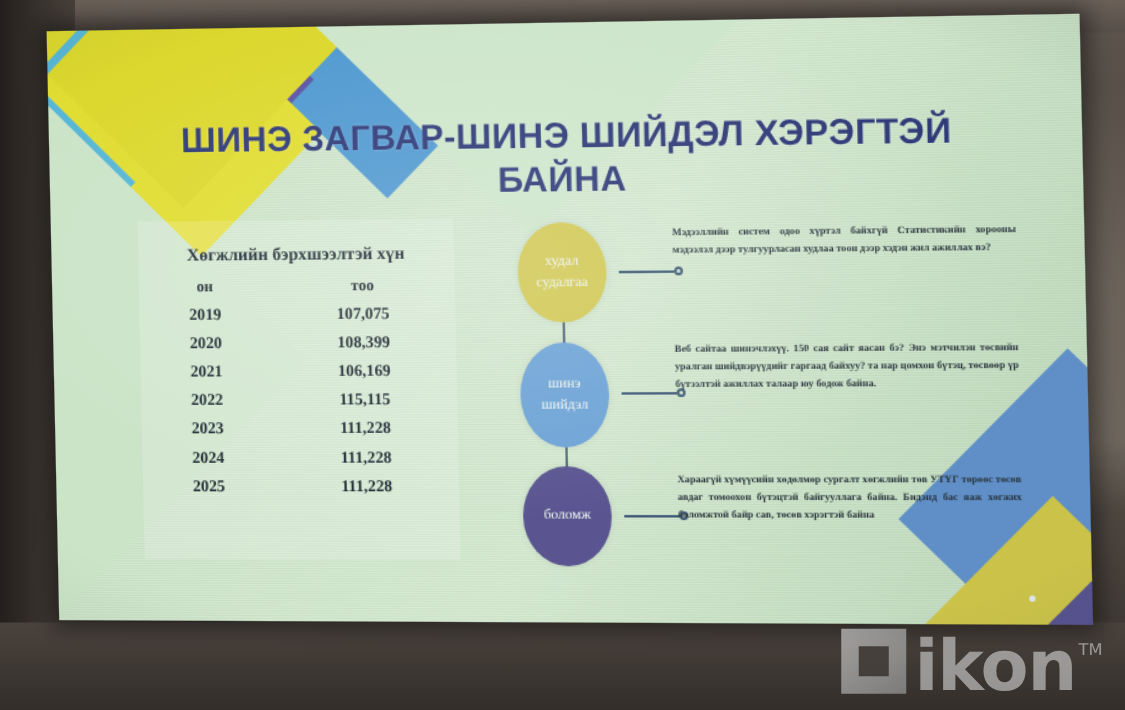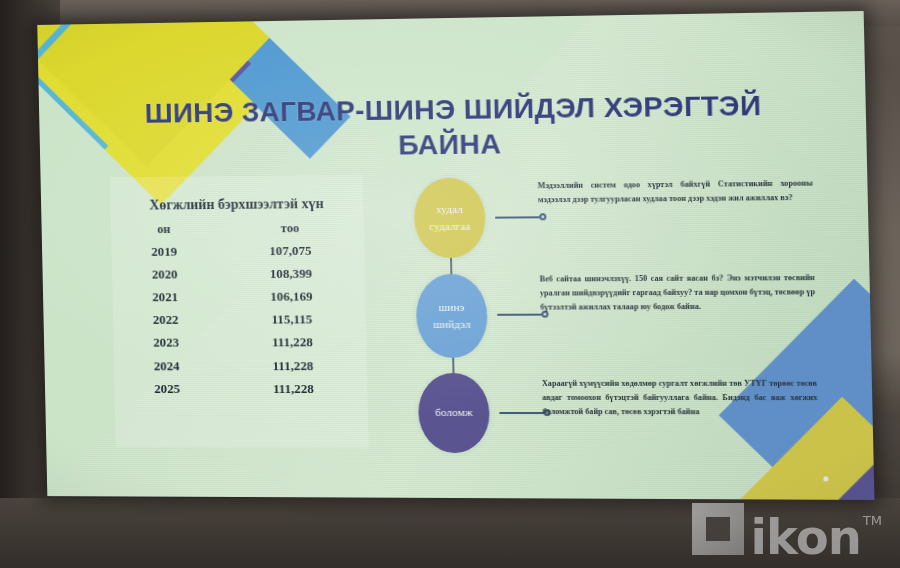--- a/index.html
+++ b/index.html
@@ -234,21 +234,21 @@
     display:flex; align-items:center; justify-content:center;
     margin-right:7px; margin-bottom:3px;
   }
   #wm-mark-inner {
     width:24px; height:24px;
     background:#4a443f;
   }
   #wm-text {
     font-family:"DejaVu Sans", sans-serif;
     font-weight:bold;
-    font-size:48px;
+    font-size:56px;
     line-height:0.86;
     color:#d3d3d3;
     letter-spacing:-1px;
   }
   #wm-tm {
     font-family:"DejaVu Sans", sans-serif;
     font-size:13px; color:#d3d3d3;
     margin-left:2px; margin-bottom:30px;
   }
 

